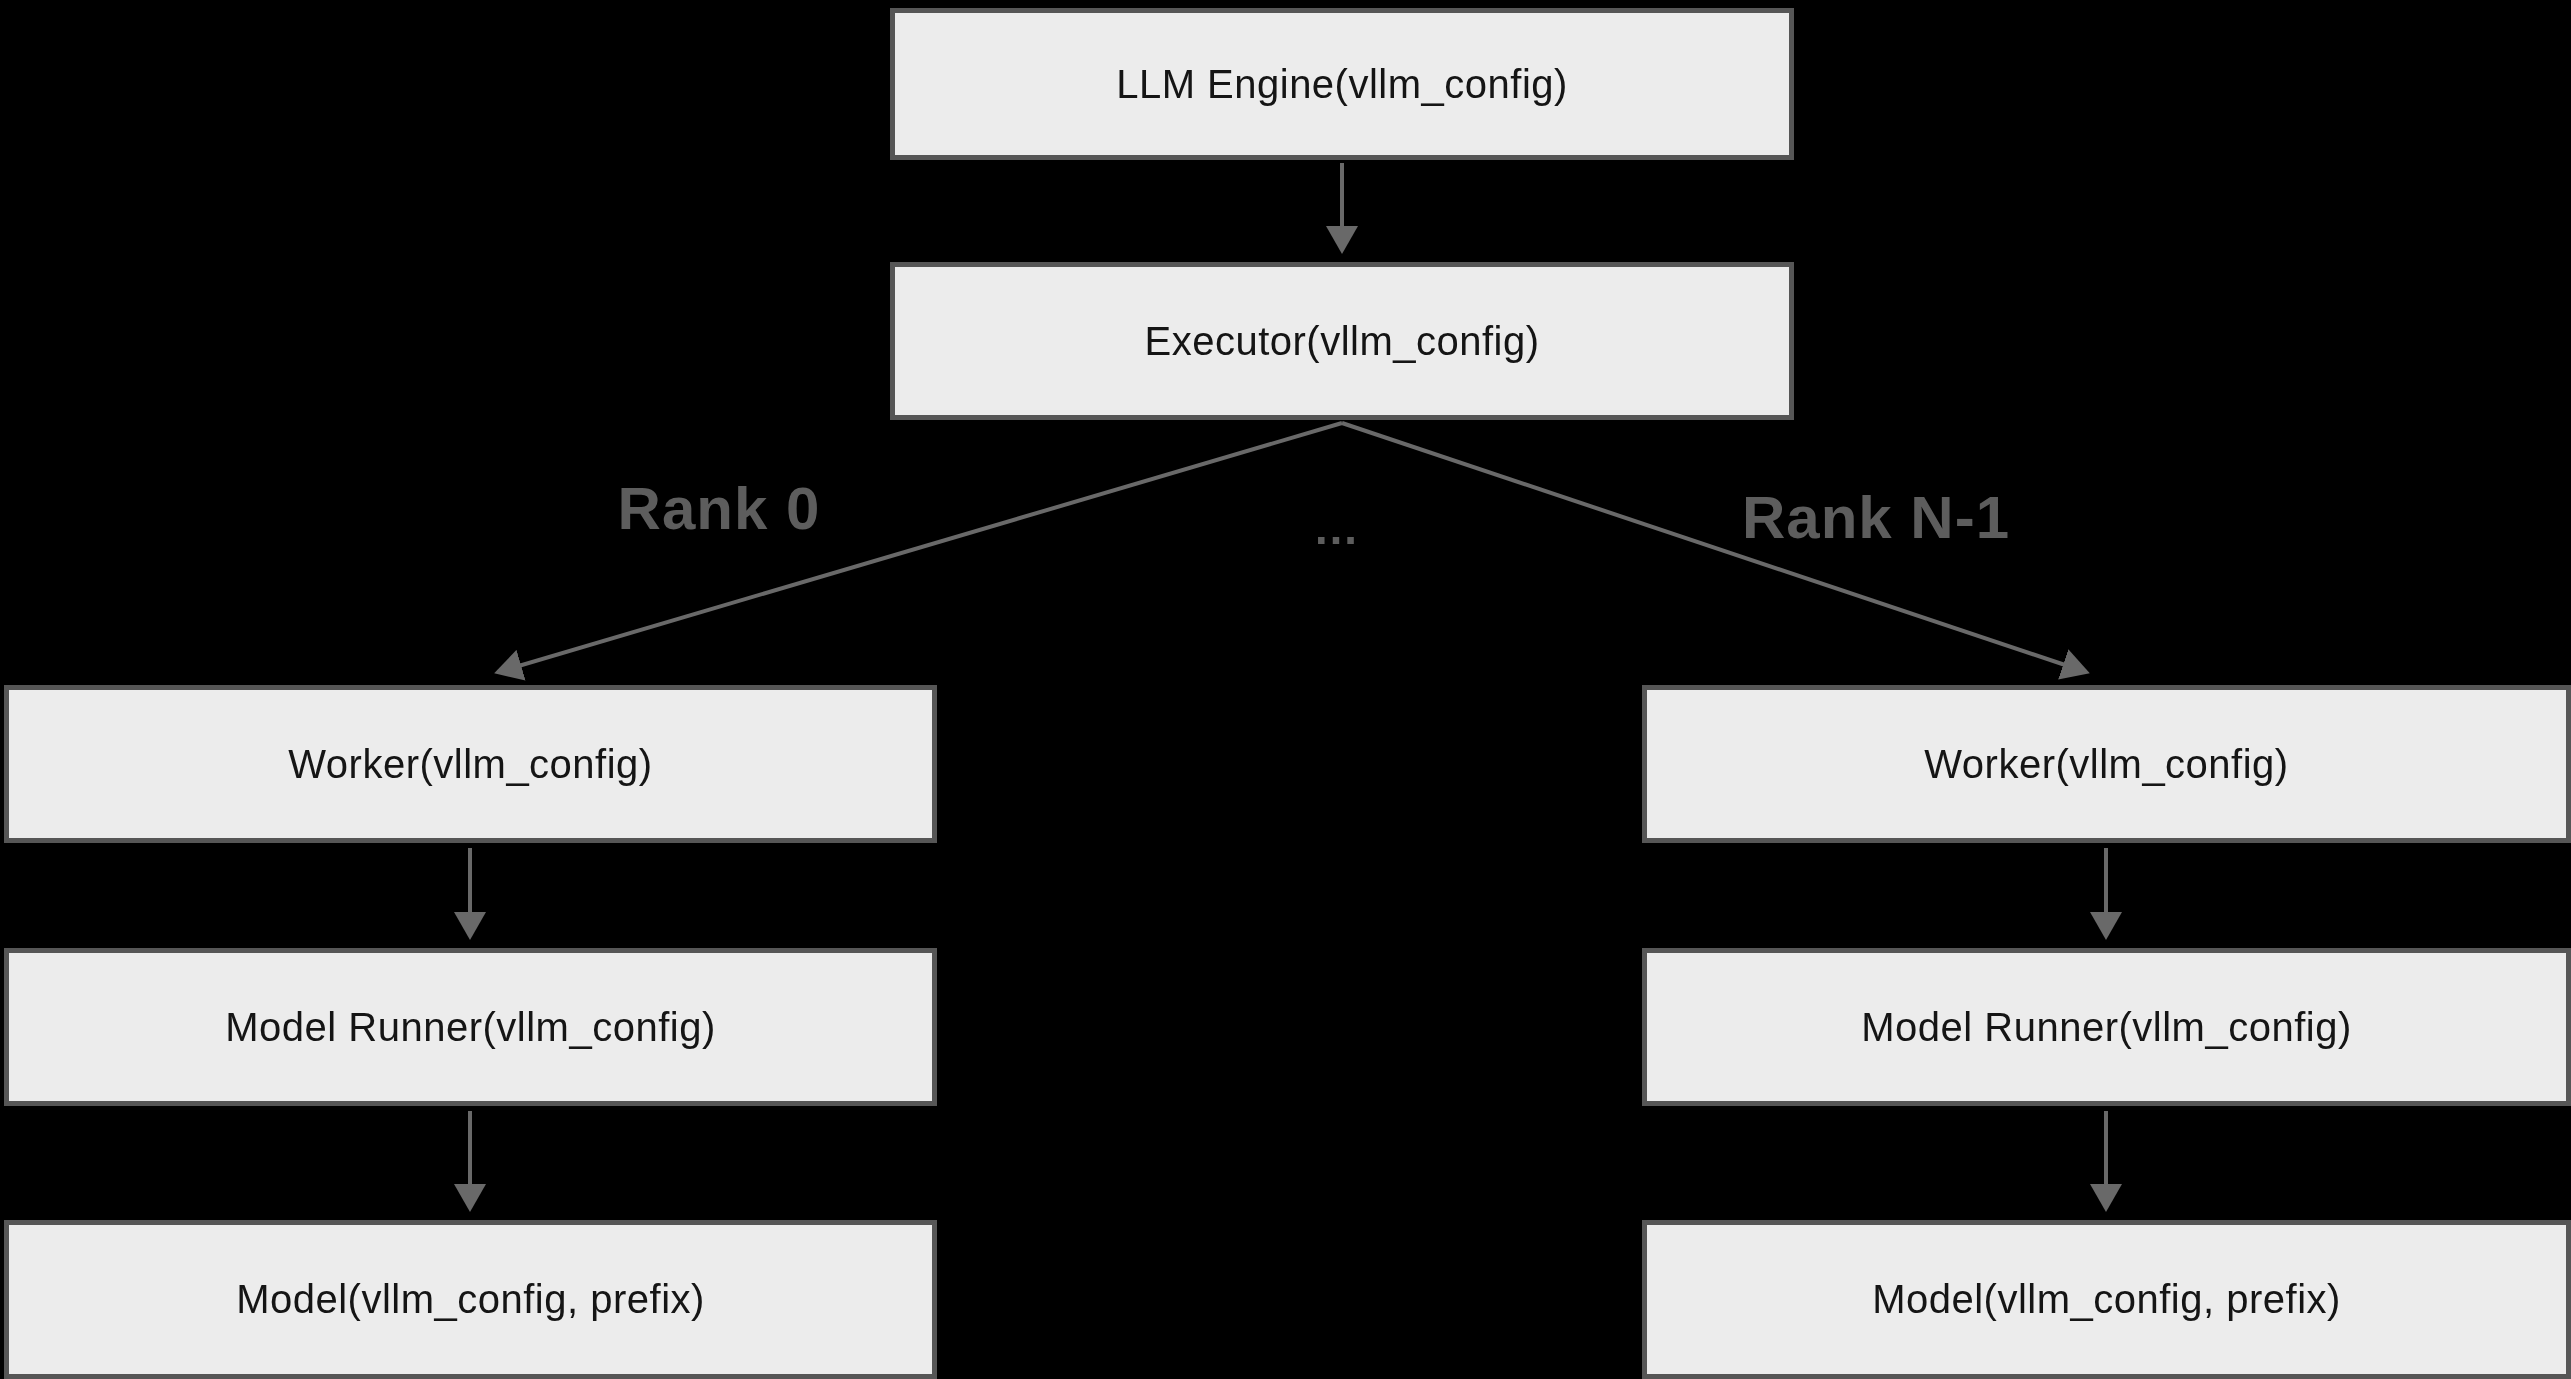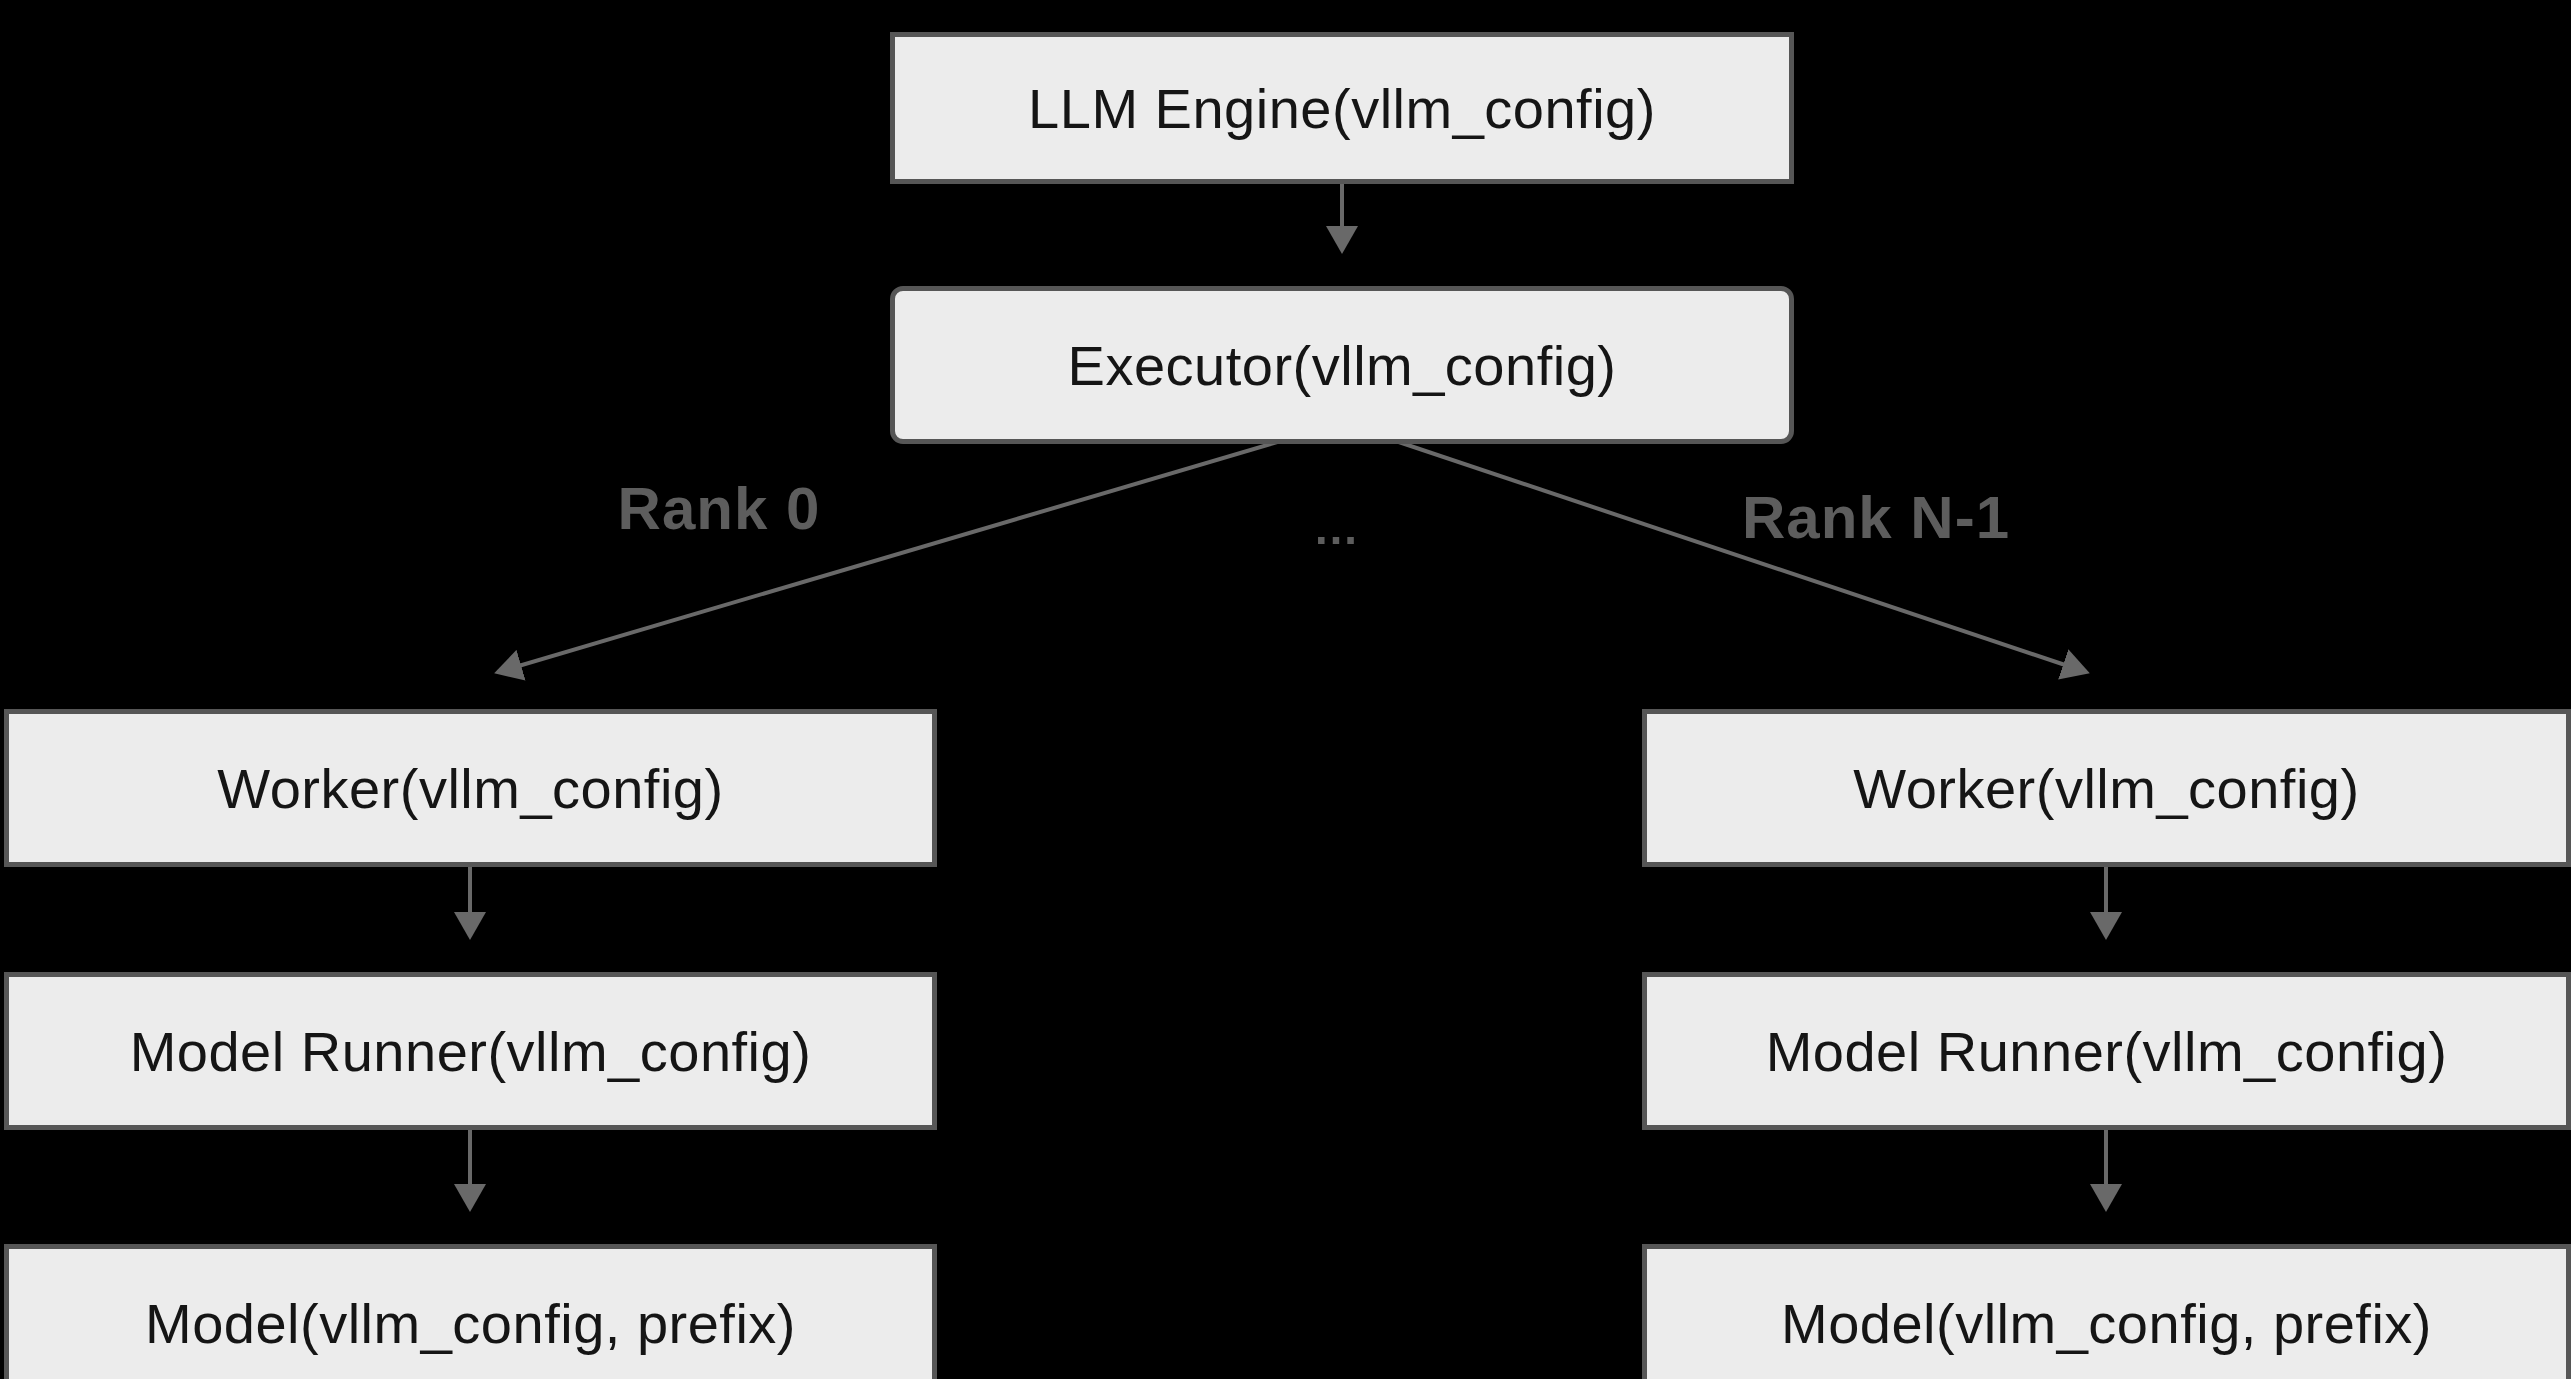--- a/index.html
+++ b/index.html
@@ -26,28 +26,27 @@
     position: absolute; left: 0; top: 0;
     width: 2571px; height: 1379px;
   }
   .edges-layer line { stroke: var(--edge); stroke-width: 4; }
   .node {
     position: absolute;
     background: var(--node-fill);
     border: 5px solid var(--node-border);
     color: var(--node-text);
     display: flex; align-items: center; justify-content: center;
-    font-size: 56px;
+    font-size: 40px;
     font-weight: 500;
     letter-spacing: 0.5px;
     white-space: nowrap;
-    margin-top: 24px;
   }
   .node-llm-engine        { left: 890px;  top: 8px;    width: 904px; height: 152px; }
-  .node-executor          { left: 890px;  top: 262px;  width: 904px; height: 158px; border-radius: 13px; }
+  .node-executor          { left: 890px;  top: 262px;  width: 904px; height: 158px; }
   .node-worker-left       { left: 4px;    top: 685px;  width: 933px; height: 158px; }
   .node-worker-right      { left: 1642px; top: 685px;  width: 929px; height: 158px; }
   .node-model-runner-left { left: 4px;    top: 948px;  width: 933px; height: 158px; }
   .node-model-runner-right{ left: 1642px; top: 948px;  width: 929px; height: 158px; }
   .node-model-left        { left: 4px;    top: 1220px; width: 933px; height: 159px; }
   .node-model-right       { left: 1642px; top: 1220px; width: 929px; height: 159px; }
   .edge-label {
     position: absolute;
     transform: translate(-50%, -50%);
     color: var(--edge-label);

